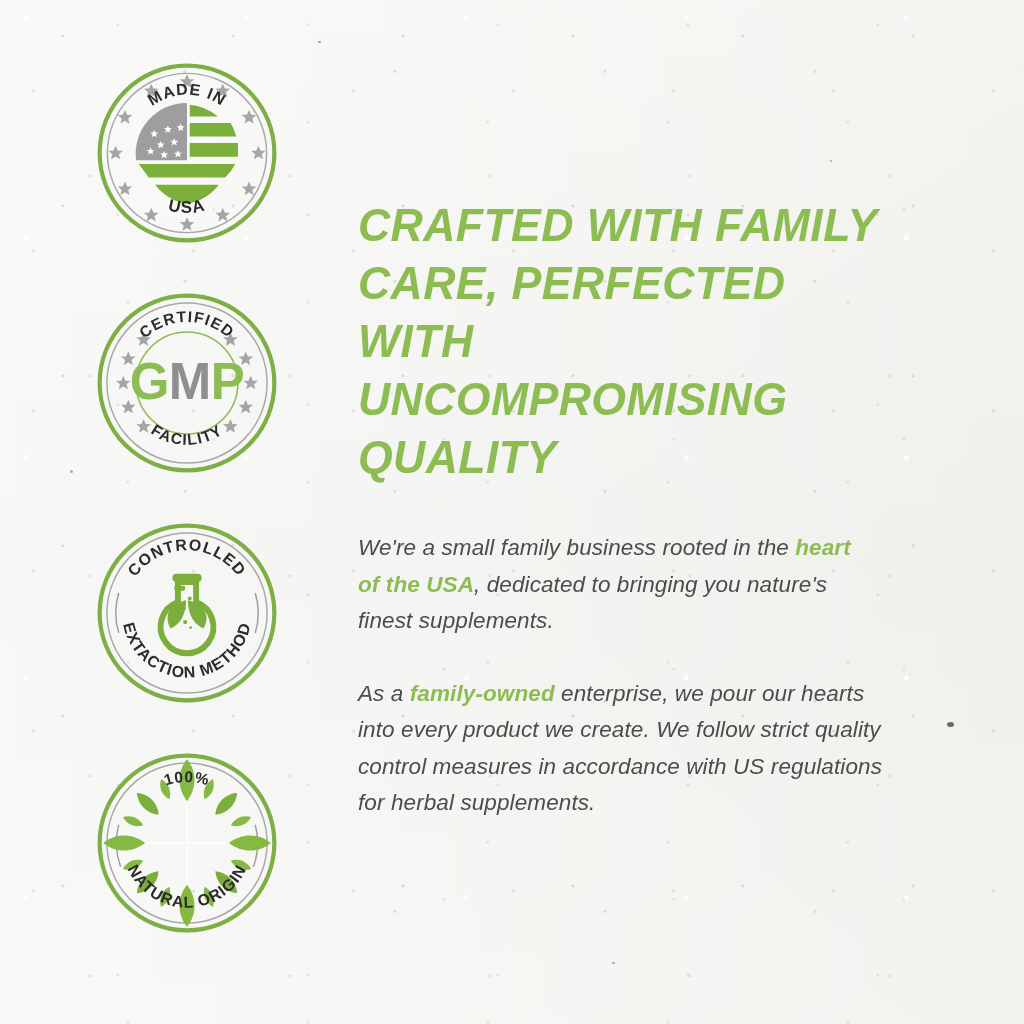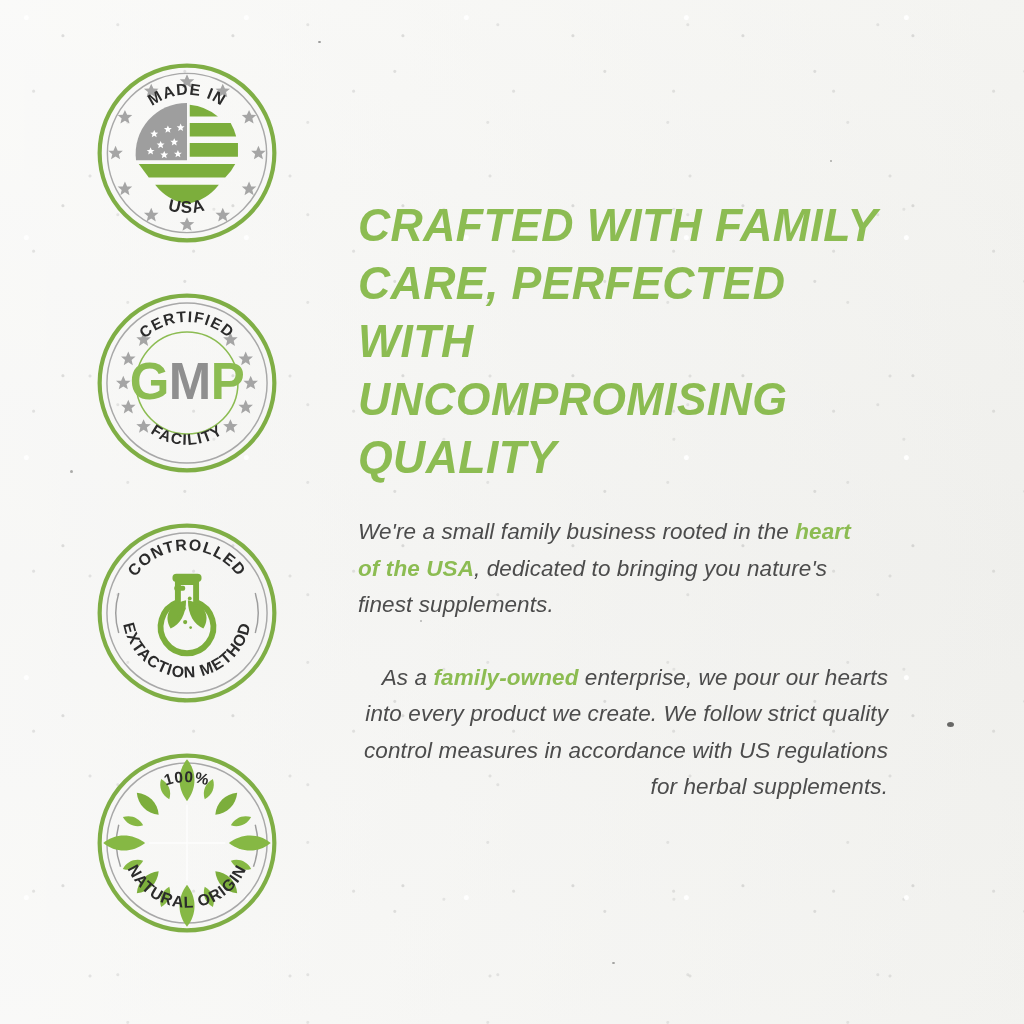--- a/index.html
+++ b/index.html
@@ -65,22 +65,22 @@
   }
   .para{
     margin:0;
     font-family:"Liberation Sans",sans-serif;
     font-size:22.5px;
     line-height:36.5px;
     color:#4c4c4c;
     max-width:520px;
     letter-spacing:.1px;
   }
-  #para-1{margin-top:28px;}
-  #para-2{margin-top:36px;width:530px;max-width:530px;text-align:right;}
+  #para-1{margin-top:44px;}
+  #para-2{margin-top:36px;width:530px;max-width:530px;}
   .hl{color:#8cbc52;font-weight:bold;}
 </style>
 </head>
 <body>
 
 <div id="page">
 
   <div class="speck" style="left:947px;top:722px;width:7px;height:5px;"></div>
   <div class="speck" style="left:318px;top:41px;width:3px;height:2px;opacity:.5;"></div>
   <div class="speck" style="left:612px;top:962px;width:3px;height:2px;opacity:.45;"></div>

